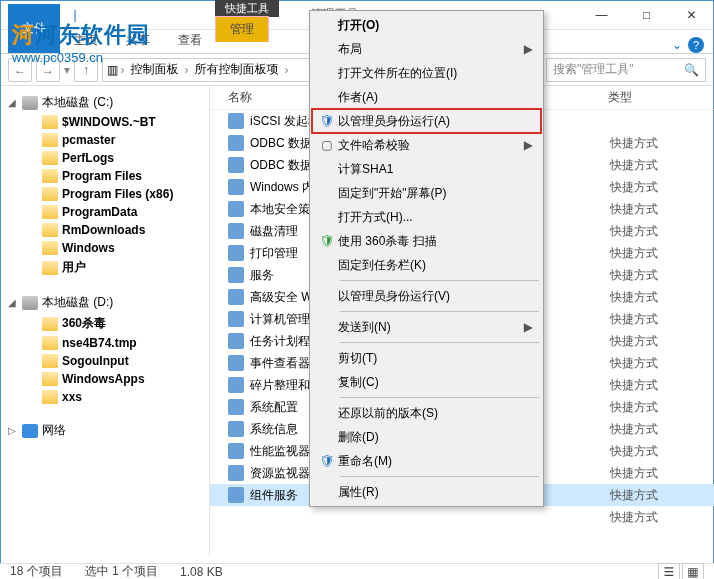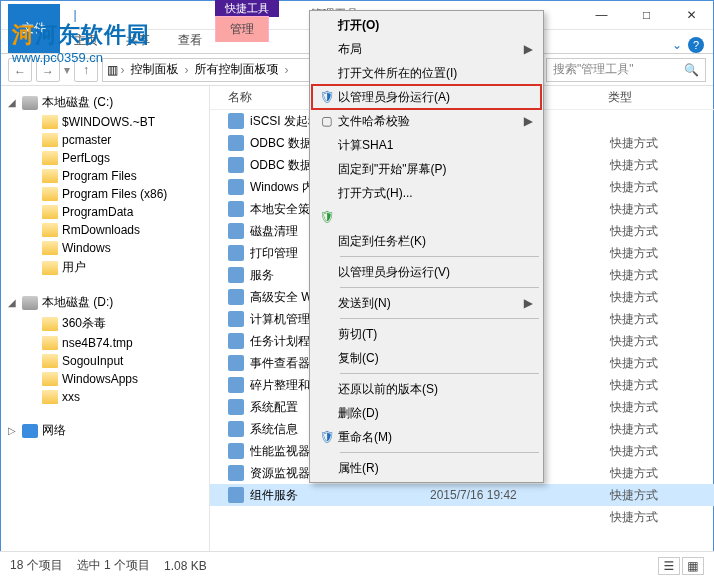--- a/index.html
+++ b/index.html
@@ -10,42 +10,42 @@
 .titlebar .qat { display: flex; gap: 2px; padding: 0 6px; }
 .titlebar .qat span { width: 18px; height: 18px; display: inline-flex; align-items: center; justify-content: center; color: #1e6fbe; }
 .titlebar .title { flex: 1; text-align: center; color: #555; }
 .titlebar .winbtns { display: flex; }
 .titlebar .winbtns span { width: 45px; height: 30px; display: inline-flex; align-items: center; justify-content: center; color: #333; }
 
 
 .ribbon { height: 24px; display: flex; align-items: flex-end; border-bottom: 1px solid #d0d0d0; padding-left: 8px; }
 .ribbon .file { background: #1979ca; color: #fff; padding: 16px 14px; font-size: 12px; }
 .ribbon .tab { padding: 4px 14px; color: #444; }
-.ribbon .ctx-label { background: #4c1d95; color: #fff; font-size: 11px; padding: 1px 10px; position: absolute; top: 0; left: 215px; }
-.ribbon .ctx-tab { background: #fca5a5; padding: 4px 14px; color: #444; position: absolute; top: 16px; left: 215px; border: 1px solid #ffb0d0; border-bottom: none; }
+.ribbon .ctx-label { background: #404040; color: #fff; font-size: 11px; padding: 1px 10px; position: absolute; top: 0; left: 215px; }
+.ribbon .ctx-tab { background: #eab308; padding: 4px 14px; color: #444; position: absolute; top: 16px; left: 215px; border: 1px solid #ffb0d0; border-bottom: none; }
 .ribbon .help { margin-left: auto; margin-right: 10px; color: #1979ca; display: flex; gap: 6px; align-items: center; }
 
 
 .addressbar { height: 32px; display: flex; align-items: center; padding: 4px 8px; gap: 4px; border-bottom: 1px solid #e0e0e0; }
 .addressbar .navbtn { width: 24px; height: 24px; border: 1px solid #ccc; border-radius: 2px; display: inline-flex; align-items: center; justify-content: center; color: #666; }
 .addressbar .breadcrumb { flex: 1; height: 24px; border: 1px solid #ccc; display: flex; align-items: center; padding: 0 4px; gap: 2px; }
 .addressbar .breadcrumb .crumb { padding: 0 4px; }
 .addressbar .breadcrumb .sep { color: #888; }
 .addressbar .search { width: 160px; height: 24px; border: 1px solid #ccc; padding: 0 6px; color: #888; display: flex; align-items: center; justify-content: space-between; }
 
 
 .main { display: flex; height: 470px; }
 .sidebar { width: 210px; border-right: 1px solid #e5e5e5; padding: 6px 4px; overflow: hidden; }
 .tree-item { display: flex; align-items: center; gap: 4px; padding: 2px 4px; white-space: nowrap; }
 .tree-item .twisty { width: 10px; color: #666; font-size: 10px; }
 .tree-item .ficon { width: 16px; height: 14px; }
 .tree-item.drive .ficon { background: linear-gradient(#ccc,#999); border-radius: 2px; }
 .tree-item.folder .ficon { background: linear-gradient(#ffe9a8,#f7c64b); border-radius: 1px; }
 .tree-item.net .ficon { background: #3a8dde; border-radius: 2px; }
-.tree-children { padding-left: 20px; }
+.tree-children { padding-left: 20px; font-weight: bold; }
 
 .content { flex: 1; position: relative; }
 .col-headers { display: flex; height: 24px; align-items: center; border-bottom: 1px solid #eee; padding-left: 18px; color: #444; }
 .col-headers .col-name { width: 200px; }
 .col-headers .col-date { width: 180px; }
 .col-headers .col-type { flex: 1; }
 
 .filelist { }
 .filerow { display: flex; align-items: center; height: 22px; padding-left: 18px; }
 .filerow.selected { background: #cde8ff; }
@@ -59,21 +59,21 @@
 .ctxmenu .mi { display: flex; align-items: center; height: 24px; padding: 0 8px 0 4px; position: relative; }
 .ctxmenu .mi .micon { width: 22px; display: inline-flex; justify-content: center; color: #555; }
 .ctxmenu .mi .mlabel { flex: 1; }
 .ctxmenu .mi .arrow { color: #555; }
 .ctxmenu .mi.bold .mlabel { font-weight: bold; }
 .ctxmenu .mi.highlight { outline: 2px solid #d93025; outline-offset: -1px; }
 .ctxmenu .sep { height: 1px; background: #c0c0c0; margin: 3px 2px 3px 28px; }
 .shield { color: #1e6fbe; }
 
 
-.statusbar { position: absolute; bottom: 0; left: 0; right: 0; height: 28px; border-top: 1px solid #e0e0e0; display: flex; align-items: center; padding: 0 10px; gap: 14px; color: #444; background: #fff; }
+.statusbar { position: absolute; bottom: 0; left: 0; right: 0; height: 16px; border-top: 1px solid #e0e0e0; display: flex; align-items: center; padding: 0 10px; gap: 22px; color: #444; background: #fff; }
 .statusbar .viewbtns { margin-left: auto; display: flex; gap: 2px; }
 .statusbar .viewbtns span { width: 22px; height: 18px; border: 1px solid #ccc; display: inline-flex; align-items: center; justify-content: center; }
 
 
 .watermark { position: absolute; top: 20px; left: 12px; z-index: 200; font-family: Arial; pointer-events: none; }
 .watermark .wm1 { font-size: 22px; font-weight: bold; color: #0a6fb8; letter-spacing: 1px; }
 .watermark .wm1 .orange { color: #f39800; }
 .watermark .wm2 { font-size: 13px; color: #0a6fb8; }
 
 .frame { position: absolute; inset: 0; border: 1px solid #4a90d9; pointer-events: none; }
@@ -347,20 +347,24 @@
     </div>
     <div class="mi">
       <span class="micon"></span>
       <span class="mlabel">布局</span>
       <span class="arrow">▶</span>
     </div>
     <div class="mi">
       <span class="micon"></span>
       <span class="mlabel">打开文件所在的位置(I)</span>
     </div>
+    <div class="mi">
+      <span class="micon"></span>
+      <span class="mlabel">作者(A)</span>
+    </div>
     <div class="mi highlight">
       <span class="micon">
         <span class="shield">🛡</span>
       </span>
       <span class="mlabel">以管理员身份运行(A)</span>
     </div>
     <div class="mi">
       <span class="micon">
         <span>▢</span>
       </span>
@@ -376,20 +380,21 @@
       <span class="mlabel">固定到"开始"屏幕(P)</span>
     </div>
     <div class="mi">
       <span class="micon"></span>
       <span class="mlabel">打开方式(H)...</span>
     </div>
     <div class="mi">
       <span class="micon">
         <span style="color:#2e9b3a">🛡</span>
       </span>
+      <span class="mlabel">使用 360杀毒 扫描</span>
     </div>
     <div class="mi">
       <span class="micon"></span>
       <span class="mlabel">固定到任务栏(K)</span>
     </div>
     <div class="sep"></div>
     <div class="mi">
       <span class="micon"></span>
       <span class="mlabel">以管理员身份运行(V)</span>
     </div>

